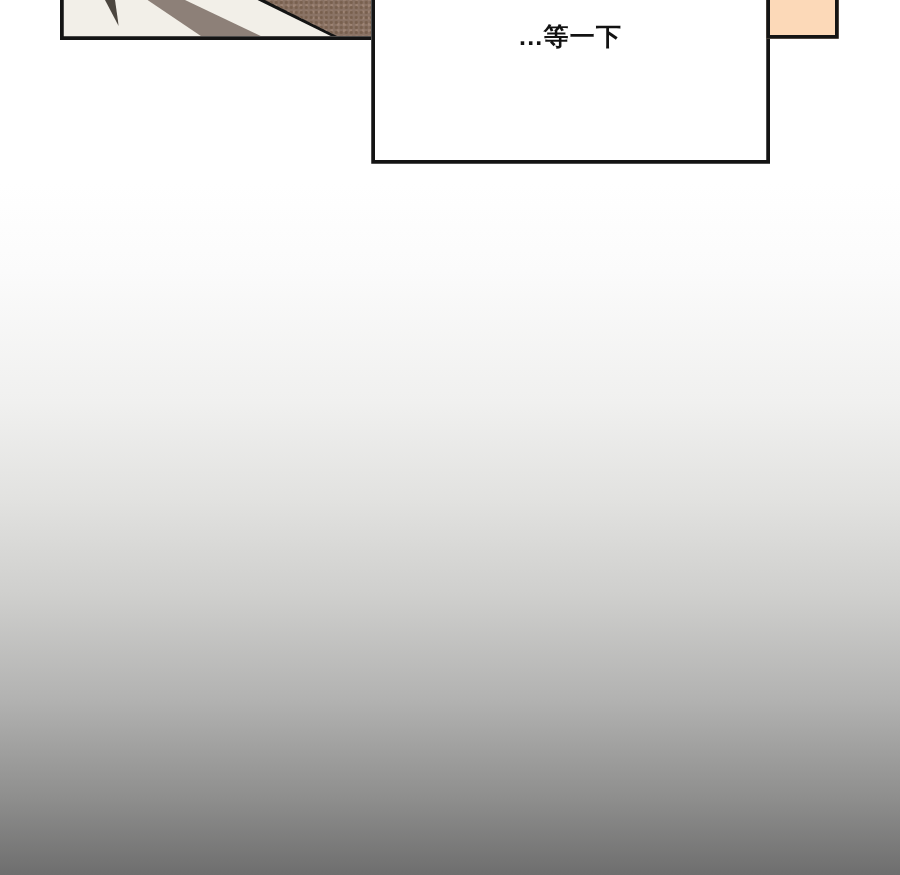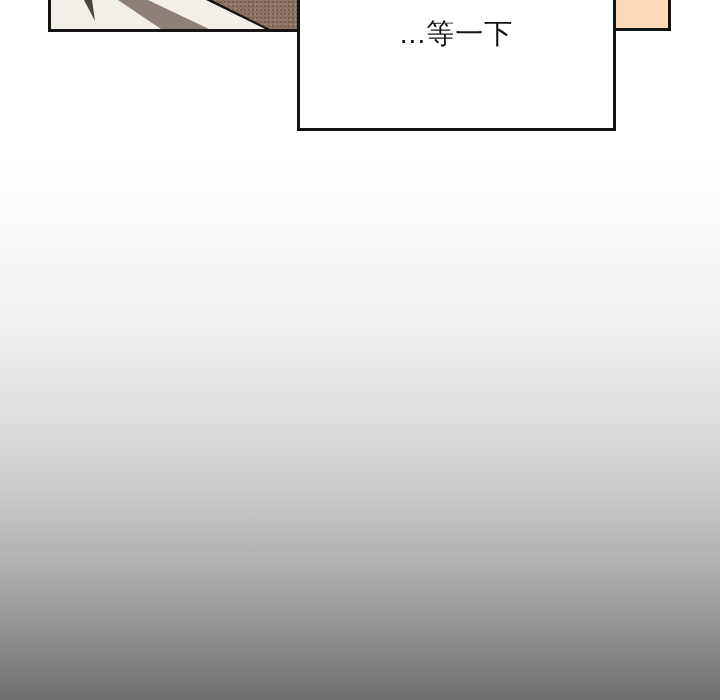--- a/index.html
+++ b/index.html
@@ -67,24 +67,24 @@
     position: absolute;
     left: 297px; top: -6px;
     width: 319px; height: 137px;
     border: 3px solid #141414;
     display: flex;
     justify-content: center;
     align-items: flex-start;
     padding-top: 23px;
   }
   .speech-text {
-    font-size: 28px;
+    font-size: 20px;
     line-height: 1;
     letter-spacing: 1px;
-    font-weight: 400;
+    font-weight: 700;
     text-shadow:
       0 0 2px #ffffff, 0 0 2px #ffffff,
       1px 1px 0 #ffffff, -1px -1px 0 #ffffff;
     white-space: nowrap;
   }
 
   
   .corner-panel {
     position: absolute;
     left: 613px; top: -6px;

